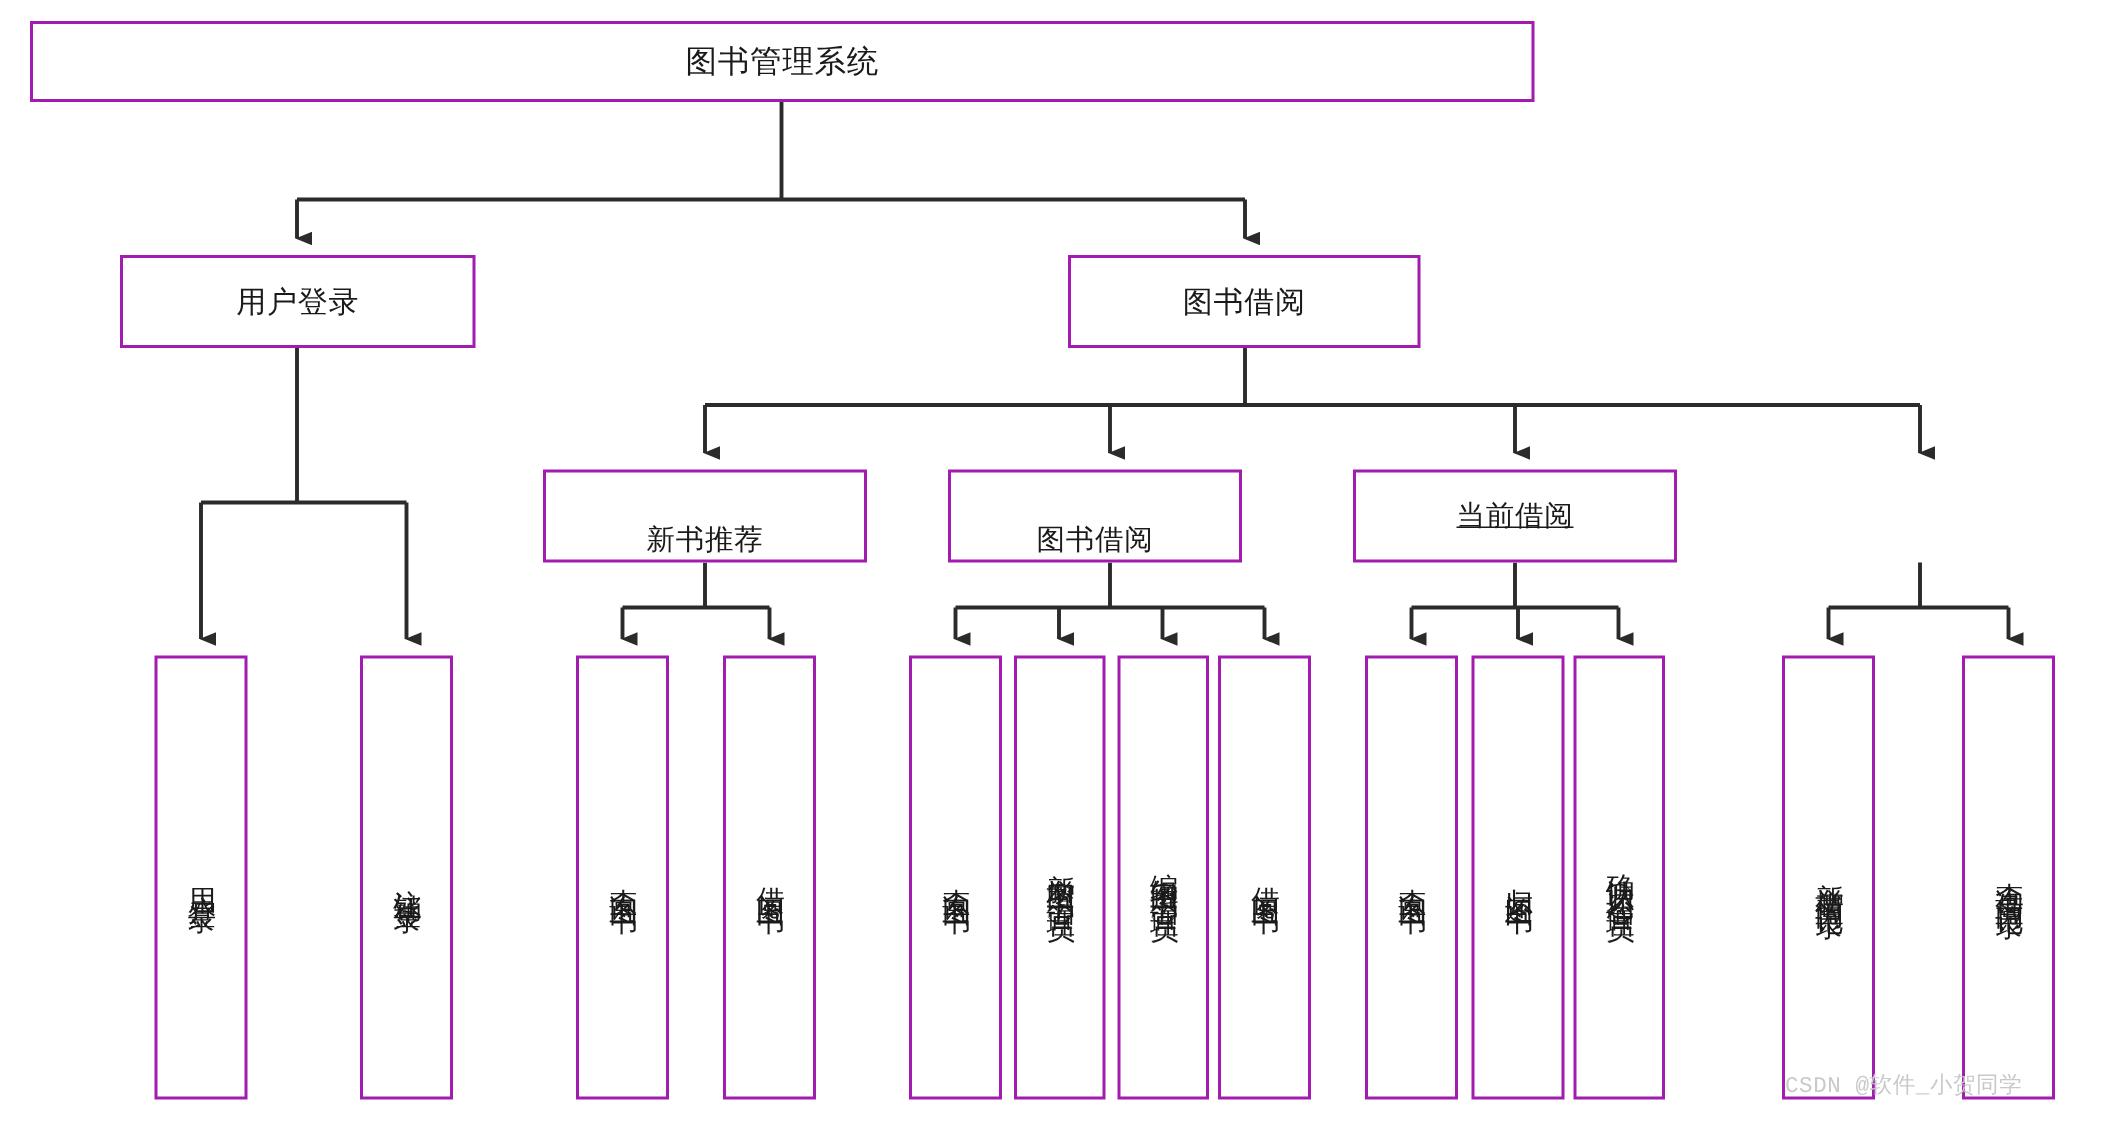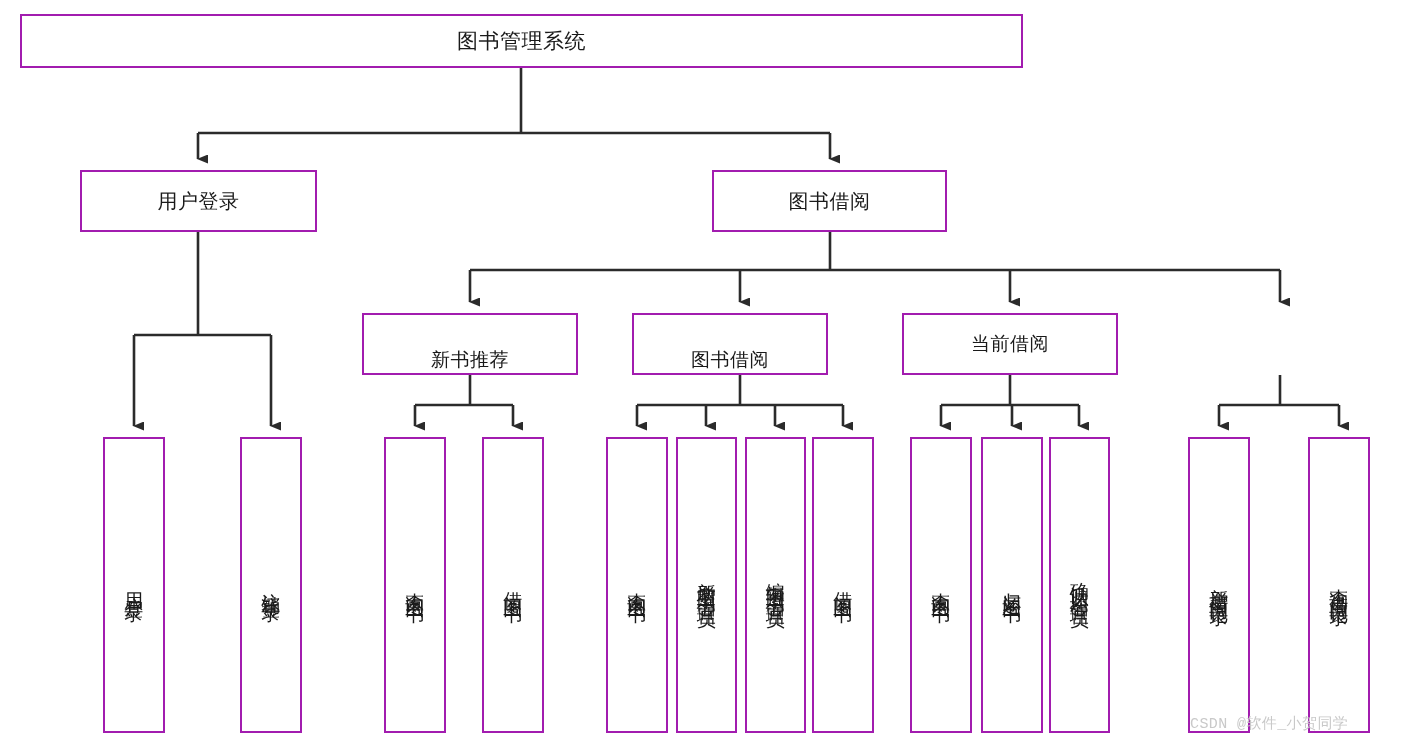--- a/index.html
+++ b/index.html
@@ -148,21 +148,21 @@
   <div class="node-box node-l2" style="left:712px; top:170px; width:235px; height:62px;">
     <span class="node-label">图书借阅</span>
   </div>
 
   <div class="node-box node-l3" style="left:362px; top:313px; width:216px; height:62px;align-items:flex-end;">
     <span class="node-label">新书推荐</span>
   </div>
   <div class="node-box node-l3" style="left:632px; top:313px; width:196px; height:62px;align-items:flex-end;">
     <span class="node-label">图书借阅</span>
   </div>
-  <div class="node-box node-l3" style="left:902px; top:313px; width:216px; height:62px;">
+  <div class="node-box node-l3" style="left:902px; top:313px; width:216px; height:62px;text-decoration:underline;">
     <span class="node-label">当前借阅</span>
   </div>
 
   <div class="node-box node-leaf" style="left:103px; top:437px; width:62px; height:296px;">
     <span class="node-label">用户登录</span>
   </div>
   <div class="node-box node-leaf" style="left:240px; top:437px; width:62px; height:296px;">
     <span class="node-label">注销登录</span>
   </div>
 

